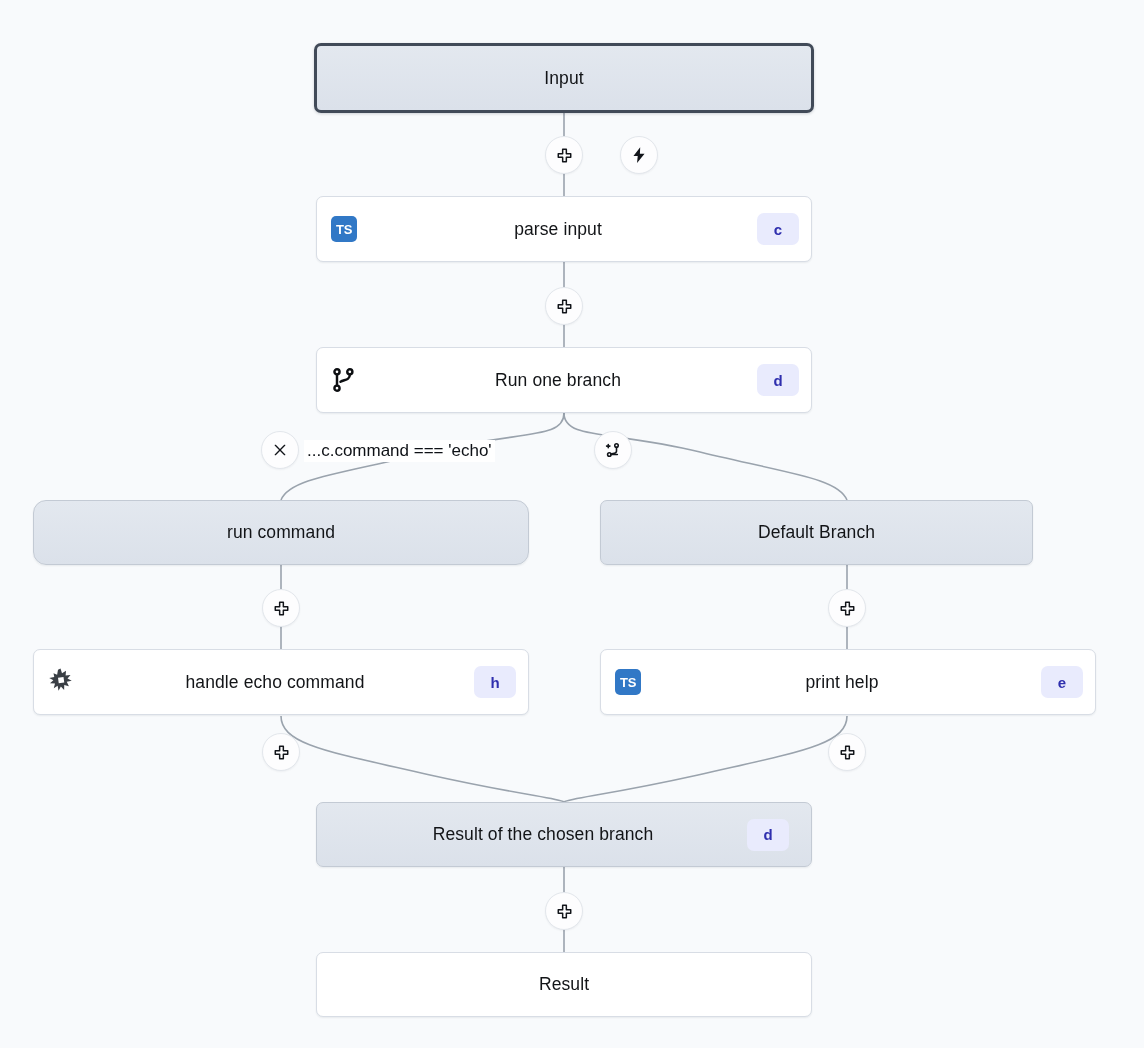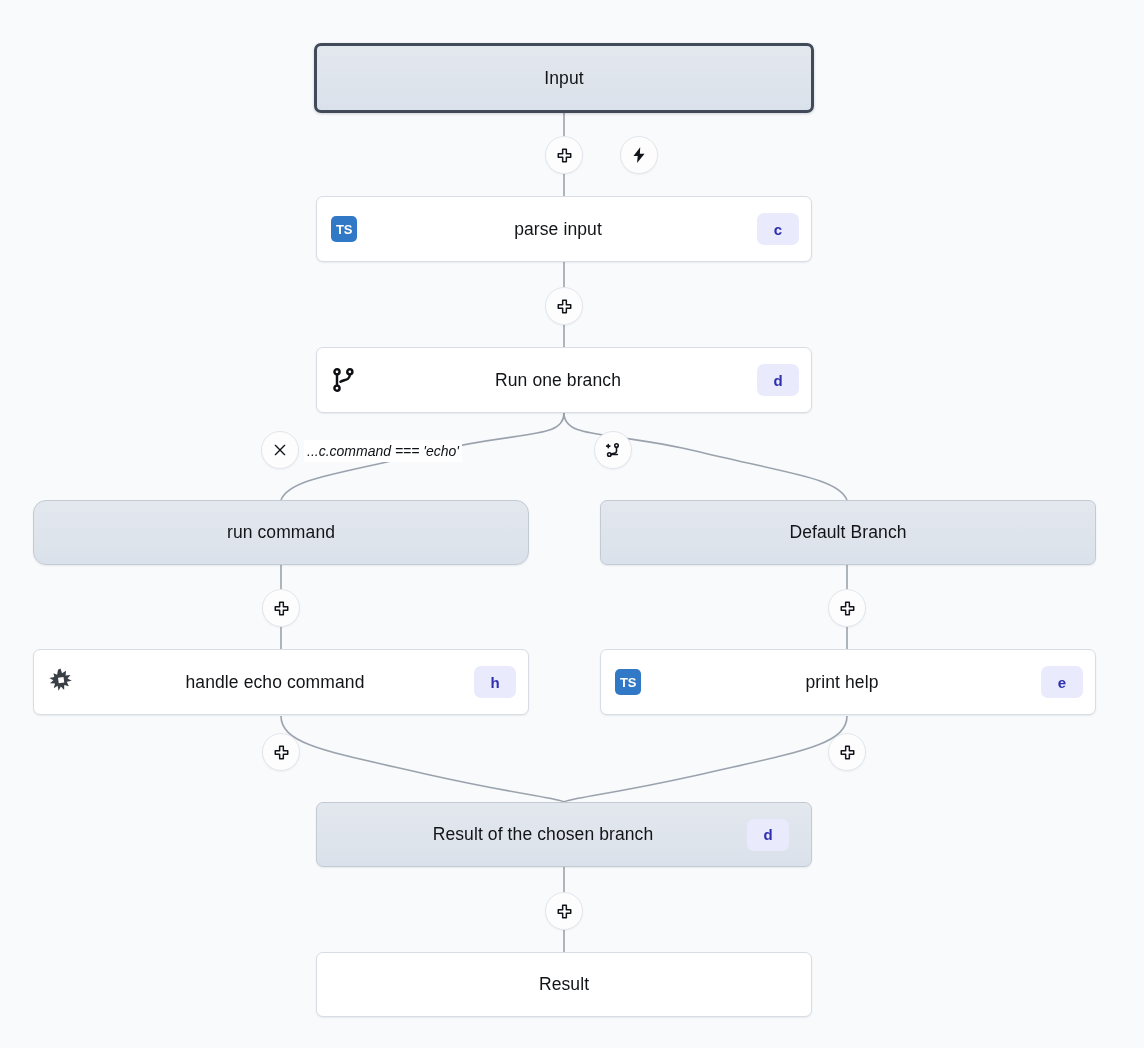--- a/index.html
+++ b/index.html
@@ -123,25 +123,24 @@
     align-items: center;
     justify-content: center;
     box-shadow: 0 1px 2px rgba(16,24,40,0.05);
   }
 
   
   .cond-label {
     position: absolute;
     background: #ffffff;
     color: #0e1116;
-    font-size: 14px;
+    font-size: 17px;
     white-space: nowrap;
     padding: 1px 3px;
     line-height: 20px;
-    font-style: italic;
   }
 </style>
 </head>
 <body>
 
 <div id="canvas">
 
   <svg id="edges" viewBox="0 0 1144 1048">
 
     <path class="edge-path" d="M564,113 L564,196"></path>
@@ -186,21 +185,21 @@
       </svg>
     </span>
     <span class="node-label">Run one branch</span>
     <span class="node-badge">d</span>
   </div>
 
   <div class="node terminal" style="left:33px; top:500px; width:496px; height:65px;border-radius:13px;">
     <span class="node-label">run command</span>
   </div>
 
-  <div class="node terminal" style="left:600px; top:500px; width:496px; height:65px;">
+  <div class="node terminal" style="left:600px; top:500px; width:433px; height:65px;">
     <span class="node-label">Default Branch</span>
   </div>
 
   <div class="node module" style="left:33px; top:649px; width:496px; height:66px;padding-left:12px;">
     <span class="node-icon">
       <svg width="30" height="30" viewBox="0 0 24 24" fill="#3a3f45">
         <path d="M9.6 2.2 L8.9 6.2 L6.0 5.0 L6.6 8.0 L2.6 8.7 L5.9 10.6 L3.2 13.0 L7.2 13.2 L6.2 17.0 L9.3 15.0 L10.0 19.0 L11.9 15.6 L14.5 18.3 L14.6 14.3 L18.3 15.4 L16.6 11.8 L20.6 11.0 L17.2 9.2 L19.6 6.4 L15.7 6.8 L16.0 2.9 L12.8 5.0 L11.6 1.2 Z M9.6 8.6 L14.0 8.0 L14.6 12.3 L10.2 13.0 Z"></path>
       </svg>
     </span>
     <span class="node-label">handle echo command</span>

